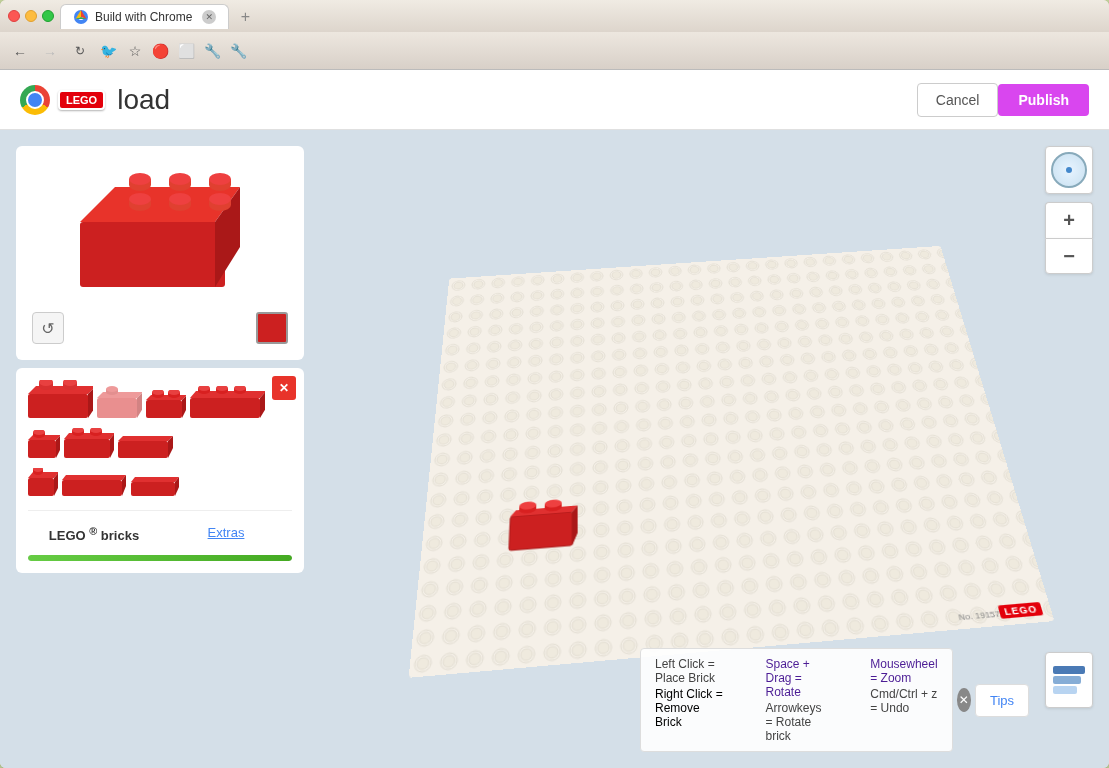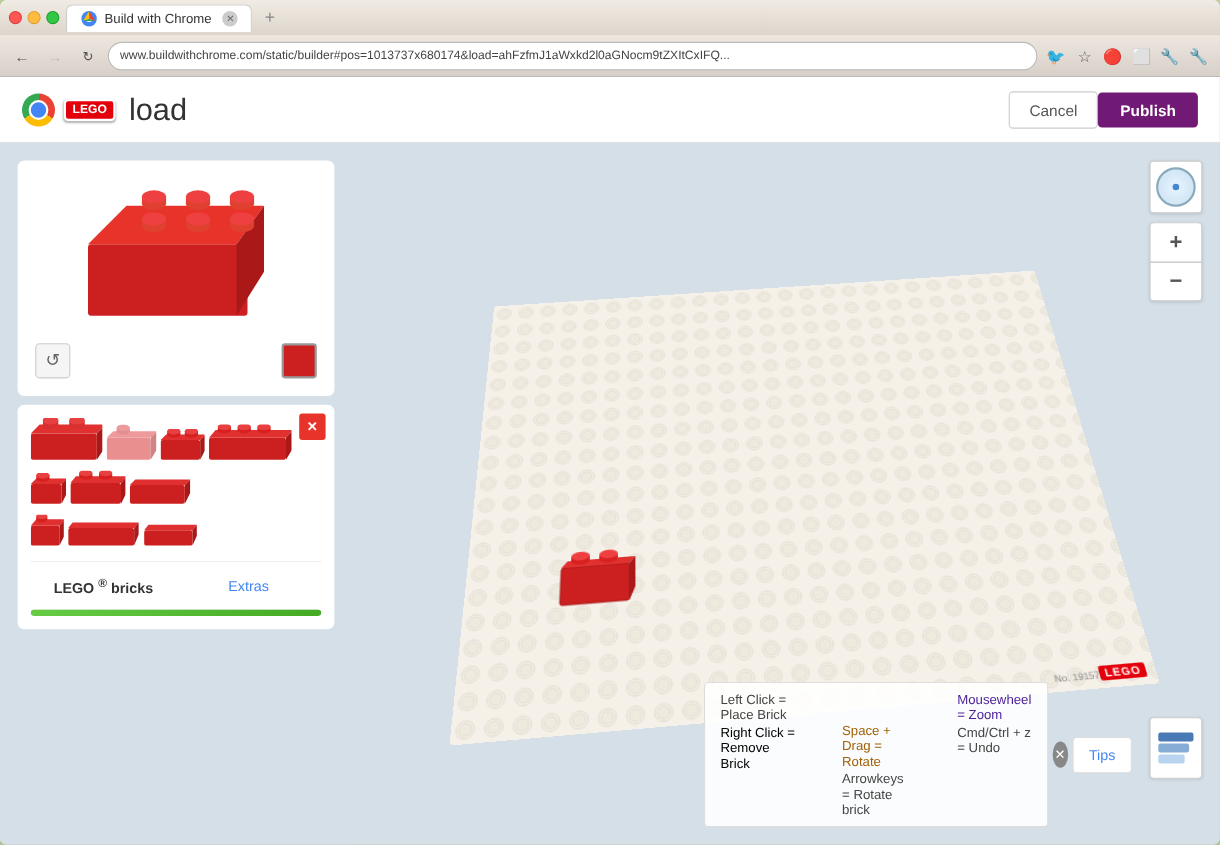--- a/index.html
+++ b/index.html
@@ -32,42 +32,42 @@
 
     
     .app-header { background: white; height: 60px; display: flex; align-items: center; padding: 0 20px; border-bottom: 1px solid #e0e0e0; }
     .logo-area { display: flex; align-items: center; gap: 8px; }
     .chrome-logo { width: 30px; height: 30px; border-radius: 50%; background: conic-gradient(#ea4335 0deg 120deg, #fbbc05 120deg 240deg, #34a853 240deg 360deg); position: relative; }
     .chrome-logo::after { content: ''; position: absolute; top: 50%; left: 50%; transform: translate(-50%, -50%); width: 14px; height: 14px; border-radius: 50%; background: #4285f4; border: 2px solid white; }
     .lego-logo { background: #e3000b; color: white; font-size: 11px; font-weight: bold; padding: 2px 6px; border-radius: 4px; font-family: Arial; border: 2px solid white; box-shadow: 0 1px 2px rgba(0,0,0,0.3); }
     .app-title { font-size: 28px; font-weight: 300; color: #333; margin-left: 4px; }
     .header-actions { margin-left: auto; display: flex; align-items: center; }
     .cancel-btn { padding: 8px 18px; border: 1px solid #ccc; background: white; border-radius: 4px; font-size: 14px; cursor: pointer; color: #555; }
-    .publish-btn { padding: 8px 20px; border: none; background: #701a75; border-radius: 4px; font-size: 14px; cursor: pointer; color: white; font-weight: bold; }
+    .publish-btn { padding: 8px 20px; border: none; background: #d946ef; border-radius: 4px; font-size: 14px; cursor: pointer; color: white; font-weight: bold; }
 
     
     .main-content { display: flex; flex: 1; background: #d4dfe8; overflow: hidden; }
 
     
     .left-panel { width: 320px; background: #d4dfe8; padding: 16px; display: flex; flex-direction: column; gap: 8px; flex-shrink: 0; }
     .brick-preview { background: white; border-radius: 6px; padding: 16px; display: flex; flex-direction: column; align-items: center; gap: 10px; }
     .brick-3d { width: 180px; height: 140px; position: relative; display: flex; align-items: center; justify-content: center; }
 
     .brick-controls { display: flex; align-items: center; justify-content: space-between; width: 100%; }
     .rotate-btn { width: 32px; height: 32px; border: 1px solid #ccc; background: #f5f5f5; border-radius: 4px; cursor: pointer; display: flex; align-items: center; justify-content: center; font-size: 16px; color: #666; }
     .color-swatch { width: 32px; height: 32px; background: #cc2020; border-radius: 3px; border: 2px solid #999; cursor: pointer; }
 
     .bricks-palette { background: white; border-radius: 6px; padding: 12px; position: relative; }
     .delete-btn { position: absolute; top: 8px; right: 8px; width: 24px; height: 24px; background: #e8332a; border-radius: 3px; display: flex; align-items: center; justify-content: center; color: white; font-size: 12px; cursor: pointer; font-weight: bold; }
     .bricks-grid { display: flex; flex-wrap: wrap; gap: 4px; align-items: flex-end; }
 
     .palette-tabs { display: flex; gap: 0; margin-top: 12px; border-top: 1px solid #eee; padding-top: 10px; }
     .palette-tab { flex: 1; text-align: center; font-size: 13px; cursor: pointer; padding: 4px; }
     .palette-tab.active { color: #333; font-weight: bold; }
-    .palette-tab.inactive { color: #4285f4; }
+    .palette-tab.inactive { color: #4285f4; text-decoration: underline; }
 
     .progress-bar-container { height: 6px; background: #e0e0e0; border-radius: 3px; overflow: hidden; }
     .progress-bar-fill { height: 100%; width: 100%; background: linear-gradient(to right, #66cc44, #44aa22); border-radius: 3px; }
 
     
     .canvas-area { flex: 1; position: relative; display: flex; align-items: center; justify-content: center; }
 
     
     .baseplate-container { position: relative; margin-top: -40px; }
     .baseplate { width: 560px; height: 440px; background: #f5f0e8; position: relative; transform: perspective(800px) rotateX(30deg) rotateZ(-5deg); border-radius: 4px; overflow: hidden; }
@@ -126,23 +126,20 @@
         <div class="tab-close">✕</div>
       </div>
       <button class="new-tab">+</button>
     </div>
   </div>
 
   <div class="nav-bar">
     <button class="nav-btn">←</button>
     <button class="nav-btn" style="color:#bbb">→</button>
     <button class="nav-btn refresh-btn">↻</button>
-    <div class="address-bar">
-      <span class="address-text">www.buildwithchrome.com/static/builder#pos=1013737x680174&amp;load=ahFzfmJ1aWxkd2l0aGNocm9tZXItCxIFQ...</span>
-    </div>
     <div class="nav-icons">
       <div class="nav-icon">🐦</div>
       <div class="nav-icon">☆</div>
       <div class="nav-icon">🔴</div>
       <div class="nav-icon">⬜</div>
       <div class="nav-icon">🔧</div>
       <div class="nav-icon">🔧</div>
     </div>
   </div>
 
@@ -373,21 +370,21 @@
         </button>
       </div>
 
       <div class="bottom-bar">
         <div class="tooltip-box">
           <div style="display:flex;flex-direction:column;gap:2px;">
             <span style="font-size:12px;color:#444;">Left Click = Place Brick</span>
             <span style="font-size:12px;color:#000000;">Right Click = Remove Brick</span>
           </div>
           <div style="display:flex;flex-direction:column;gap:2px;">
-            <span style="font-size:12px;color:#a16207;margin-top:28px;">Space + Drag = Rotate</span>
+            <span style="font-size:12px;color:#4c1d95;">Space + Drag = Rotate</span>
             <span style="font-size:12px;color:#444;">Arrowkeys = Rotate brick</span>
           </div>
           <div style="display:flex;flex-direction:column;gap:2px;">
             <span style="font-size:12px;color:#4c1d95;">Mousewheel = Zoom</span>
             <span style="font-size:12px;color:#444;">Cmd/Ctrl + z = Undo</span>
           </div>
         </div>
         <div class="close-tooltip">
           <span>✕</span>
         </div>

